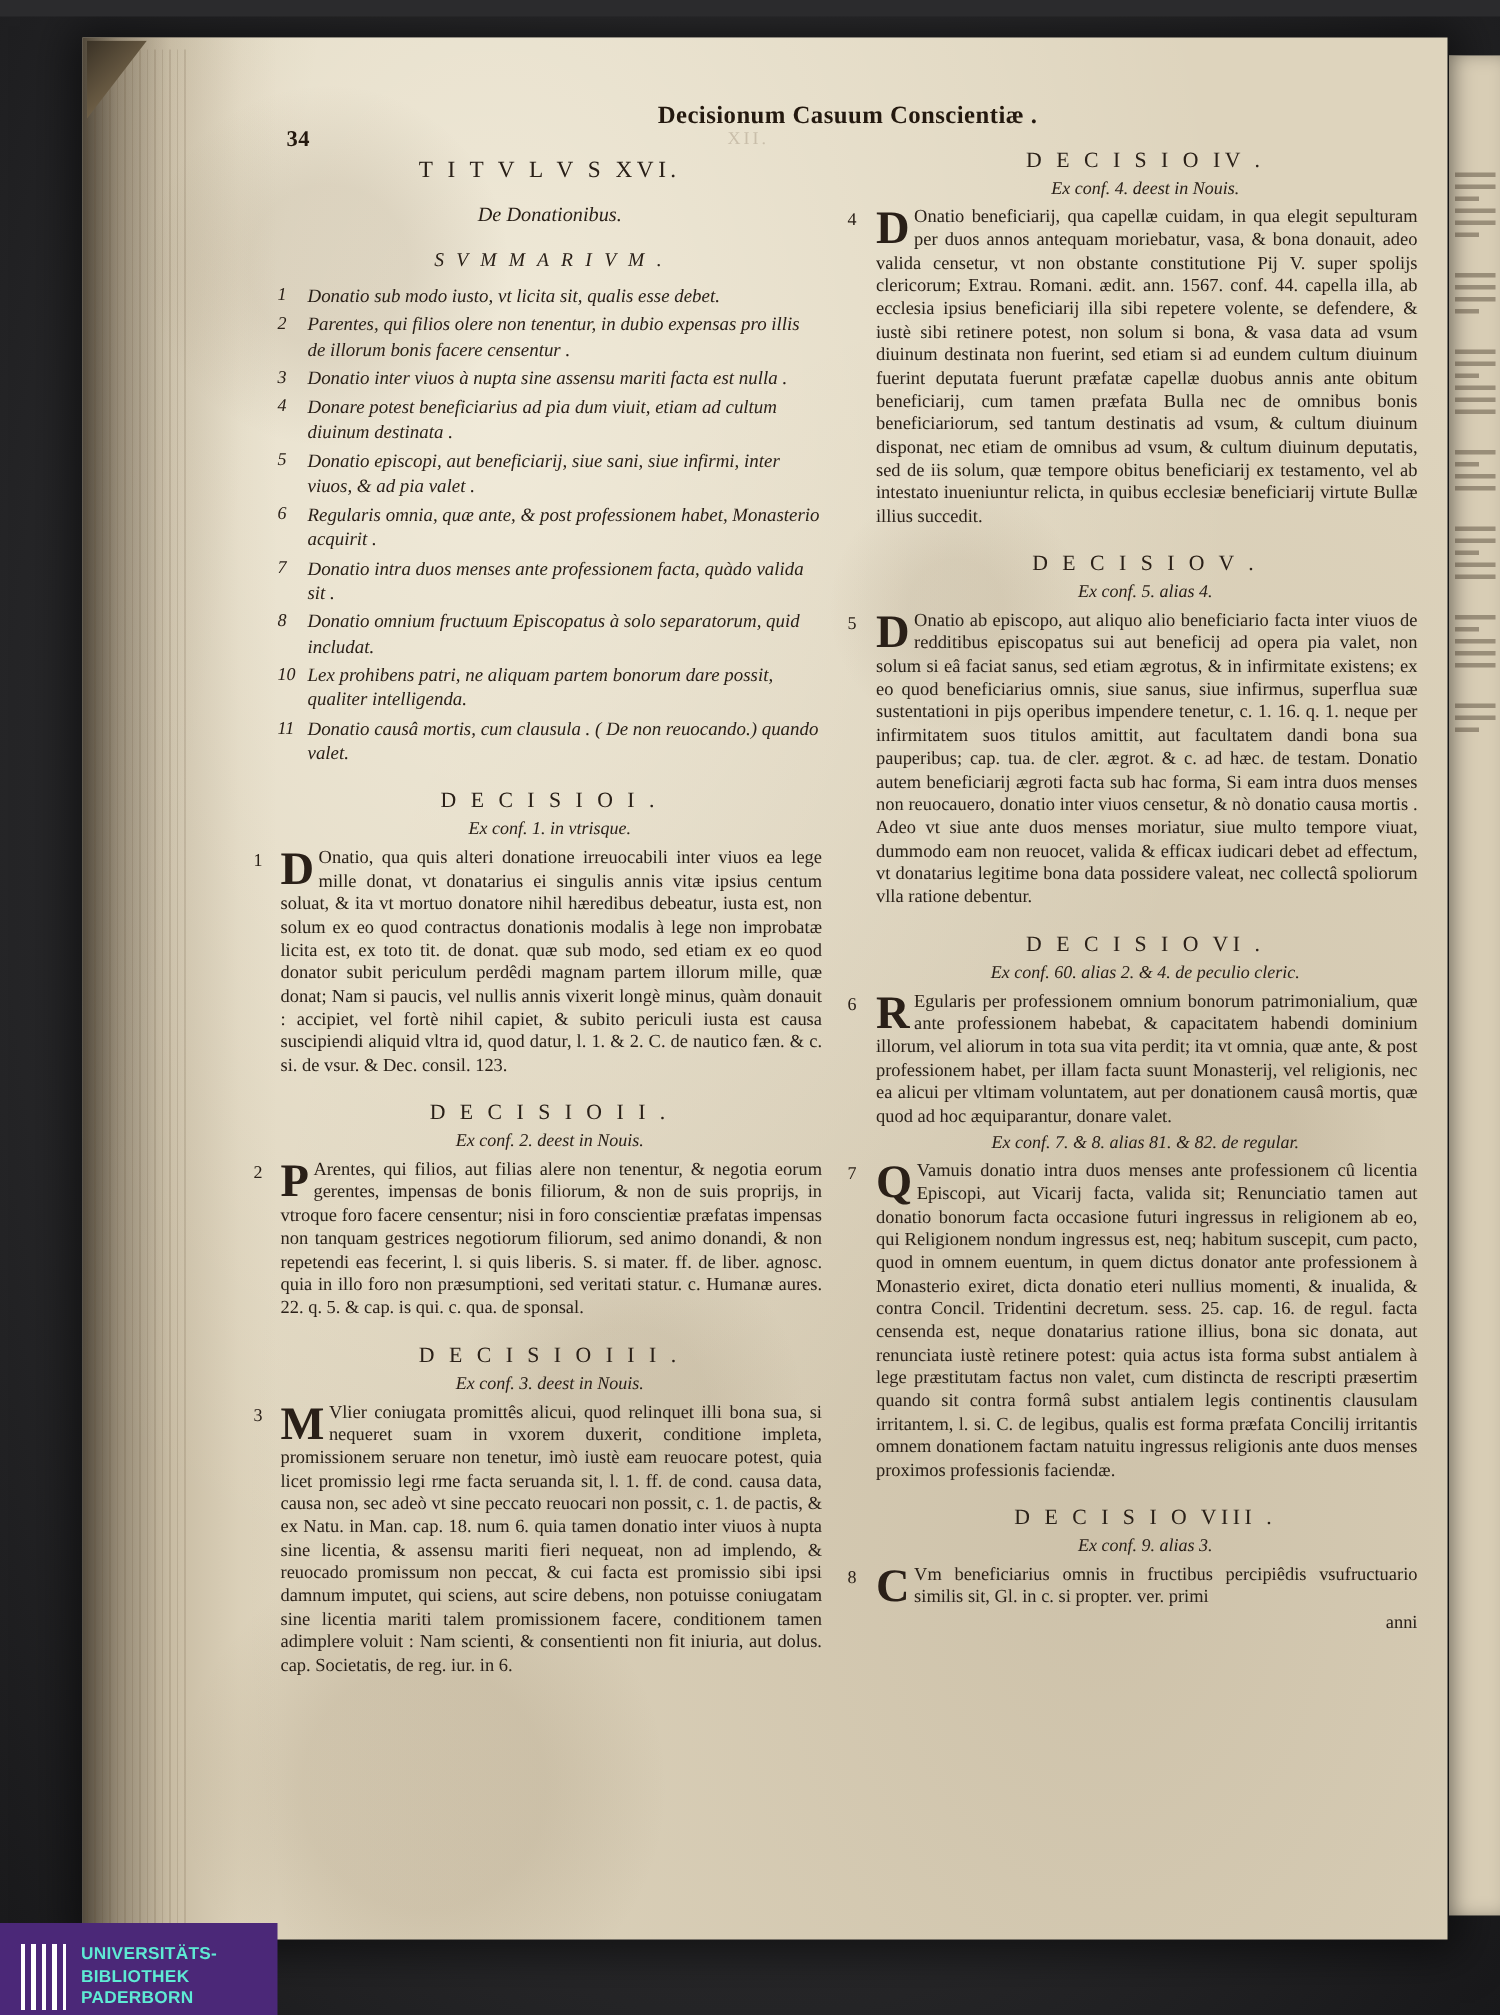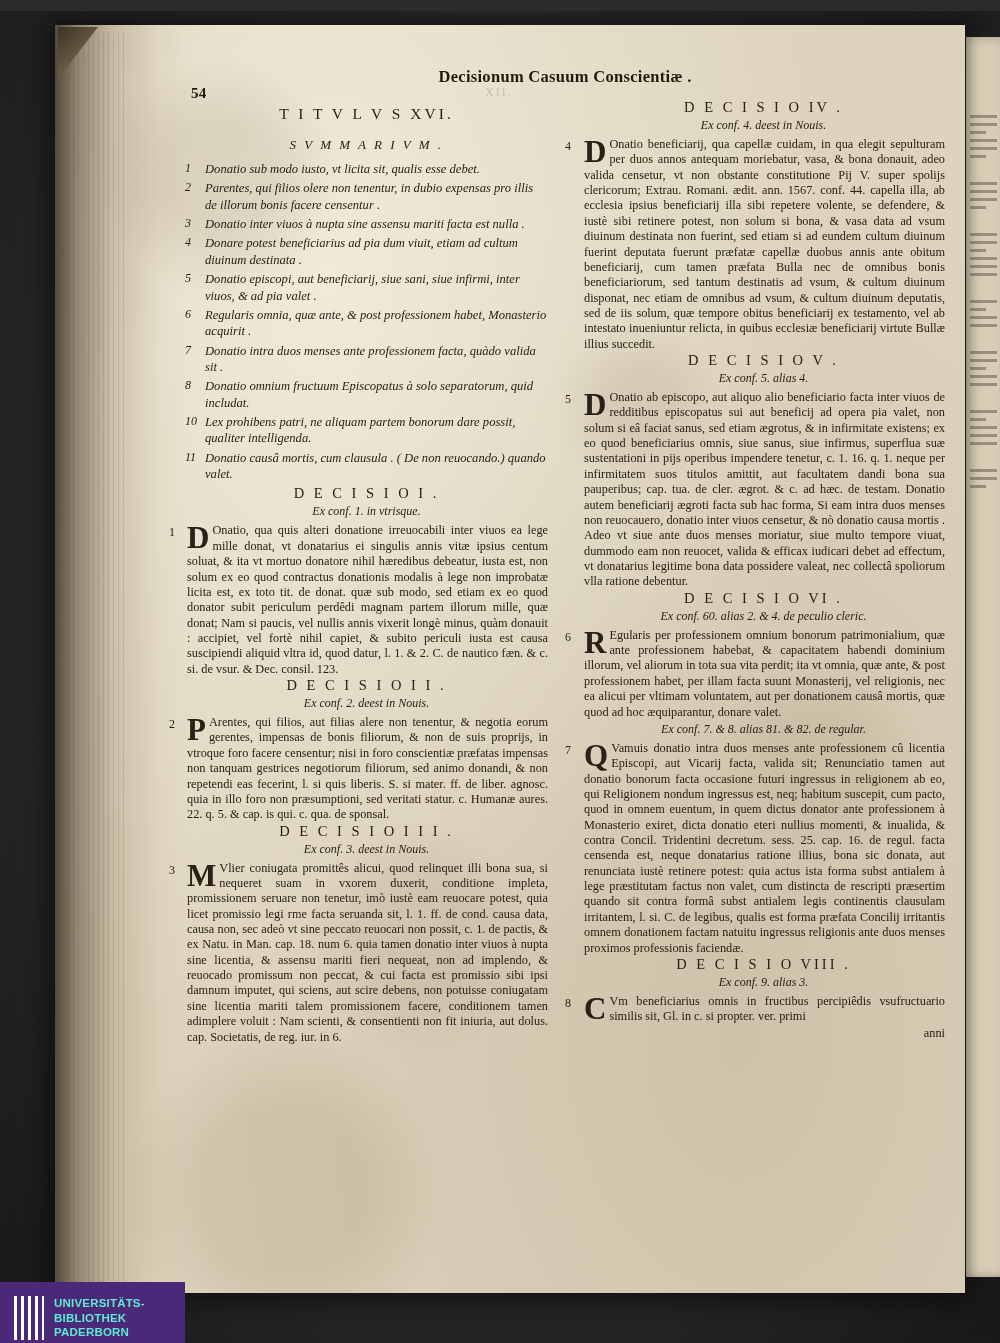--- a/index.html
+++ b/index.html
@@ -154,21 +154,21 @@
     flex: 0 0 20px;
     font-style: italic;
     font-size: 12px;
   }
   .summary-item .txt { flex: 1 1 auto; }
 
   .dec-head {
     text-align:center;
     font-size: 14.5px;
     letter-spacing: 3px;
-    margin-top: 0;
+    margin-top: 16px;
   }
   .dec-ref {
     text-align:center;
     font-style: italic;
     font-size: 12px;
     margin-top: 2px;
     margin-bottom: 4px;
   }
 
   .para {
@@ -278,30 +278,31 @@
       <div></div>
         <div></div>
         <div class="short"></div>
     </div>
   </div>
 
   <div class="text-block">
 
     <div class="running-head">
       <span>Decisionum Casuum Conscientiæ .</span>
-      <span class="folio">54</span>
+      <span class="folio">34</span>
     </div>
 
     <div class="ghost" style="left:300px; top:18px;">XII.</div>
 
     <div class="columns">
 
       <div class="col left">
 
         <div class="tit-head">T I T V L V S   XVI.</div>
+        <div class="sub-head">De Donationibus.</div>
         <div class="summ-head">S V M M A R I V M .</div>
 
         <div>
           <div class="summary-item">
             <span class="num">1</span>
             <span class="txt">Donatio sub modo iusto, vt licita sit, qualis esse debet.</span>
           </div>
           <div class="summary-item">
             <span class="num">2</span>
             <span class="txt">Parentes, qui filios olere non tenentur, in dubio expensas pro illis de illorum bonis facere censentur .</span>

